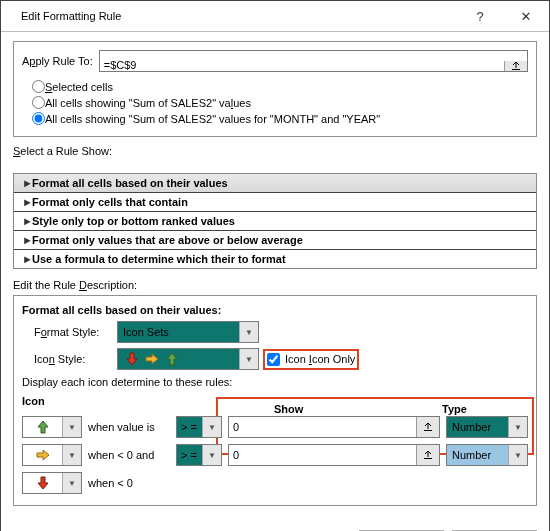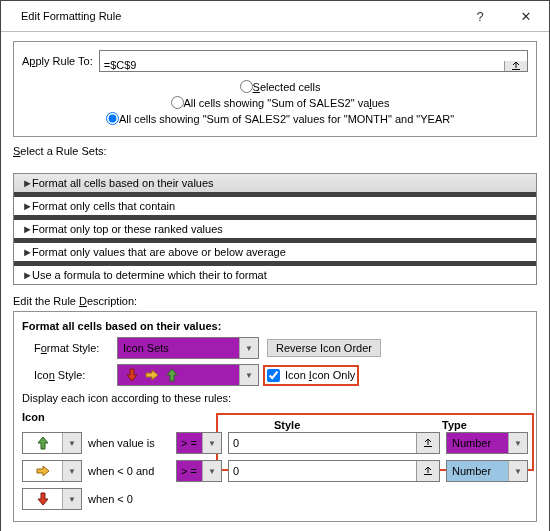--- a/index.html
+++ b/index.html
@@ -57,45 +57,45 @@
     flex:1;display:flex;border:1px solid #7a7a7a;height:20px;align-items:flex-end;
   }
   .formulabox input{
     flex:1;border:none;padding:0 4px;font-family:inherit;font-size:11px;outline:none;
   }
   .pickbtn{
     width:22px;border-left:1px solid #999;background:#e6e6e6;
     display:flex;align-items:center;justify-content:center;font-size:10px;
   }
 
-  .radiorow{display:flex;align-items:center;margin:3px 0 3px 10px;justify-content:center;}
+  .radiorow{display:flex;align-items:center;margin:3px 0 3px 10px;}
   .radiorow input{margin:0;}
 
   .sectiontitle{margin:2px 0 4px 0;}
 
-  .rulelist{border:1px solid #828282;margin:16px 0 10px 0;}
+  .rulelist{border:1px solid #828282;margin:16px 0 10px 0;font-weight:bold;}
   .rulelist .item{
     padding:3px 6px 3px 8px;
-    border-top:5px solid #404040;
+    border-top:1px solid #404040;
   }
   .rulelist .item:first-child{border-top:none;}
   .rulelist .item.sel{
     background:linear-gradient(#e9e9e9,#d9d9d9);
     border:1px solid #8b8b8b;
     margin:-1px;
   }
   .rulelist .chev{display:inline-block;width:10px;color:#333;}
 
   .bold{font-weight:700;}
 
   .row{display:flex;align-items:center;gap:8px;margin:5px 0;}
   .lbl{min-width:75px;padding-left:12px;}
 
   .combo{
-    display:flex;align-items:center;border:1px solid #7a7a7a;background:#a21caf;
+    display:flex;align-items:center;border:1px solid #7a7a7a;background:#0f766e;
     height:20px;min-width:120px;
   }
   .combo .txt{flex:1;padding:0 5px;}
   .combo .dd{
     width:18px;height:100%;border-left:1px solid #aaa;background:#e6e6e6;
     display:flex;align-items:center;justify-content:center;font-size:8px;color:#555;
   }
   .iconcombo{min-width:120px;justify-content:flex-start;}
   .iconcombo svg{margin:0 2px;}
 
@@ -166,46 +166,45 @@
         <input type="radio" name="scope" style="">
         <span><span>All cells showing "Sum of SALES2" va</span><span class="u">l</span><span>ues</span></span>
       </label>
       <label class="radiorow">
         <input type="radio" name="scope" checked="" style="">
         <span>All cells showing "Sum of SALES2" values for "MONTH" and "YEAR"</span>
       </label>
     </fieldset>
 
     <div class="sectiontitle">
-      <span class="u">S</span><span>elect a Rule Sets:</span>
+      <span class="u">S</span><span>elect a Rule Show:</span>
     </div>
     <div class="rulelist">
       <div class="item sel"><span class="chev">►</span><span>Format all cells based on their values</span></div>
       <div class="item"><span class="chev">►</span><span>Format only cells that contain</span></div>
-      <div class="item"><span class="chev">►</span><span>Format only top or these ranked values</span></div>
+      <div class="item"><span class="chev">►</span><span>Style only top or bottom ranked values</span></div>
       <div class="item"><span class="chev">►</span><span>Format only values that are above or below average</span></div>
       <div class="item"><span class="chev">►</span><span>Use a formula to determine which their to format</span></div>
     </div>
 
     <div class="sectiontitle">
       <span>Edit the Rule </span><span class="u">D</span><span>escription:</span>
     </div>
 
     <fieldset>
       <div class="bold">Format all cells based on their values:</div>
 
       <div class="row">
         <span class="lbl">
           <span>F</span><span class="u">o</span><span>rmat Style:</span>
         </span>
         <div class="combo" style="min-width:140px">
           <span class="txt">Icon Sets</span>
           <span class="dd">▼</span>
         </div>
-        <button class="btn" style="padding:2px 8px">Reverse Icon Order</button>
       </div>
 
       <div class="row">
         <span class="lbl">
           <span>Ico</span><span class="u">n</span><span> Style:</span>
         </span>
         <div class="combo iconcombo" style="min-width:140px">
           <span class="txt" style="display:flex;gap:2px;align-items:center">
             <svg width="14" height="14" viewBox="0 0 14 14">
                 <path d="M7 13 L2 7 L5 7 L5 1 L9 1 L9 7 L12 7 Z" fill="#d83a22" stroke="#7a1a0f"></path>
@@ -220,31 +219,31 @@
           <span class="dd">▼</span>
         </div>
         <span class="highlight">
           <label class="cb">
             <input type="checkbox" checked="" style="">
             <span><span>Icon </span><span class="u">I</span><span>con Only</span></span>
           </label>
         </span>
       </div>
 
-      <div style="margin:6px 0 4px 0">Display each icon according to these rules:</div>
+      <div style="margin:6px 0 4px 0">Display each icon determine to these rules:</div>
 
       <div class="rulesgrid">
         <div class="gridrow">
           <div class="col-icon hdr">Icon</div>
           <div style="width:44px"></div>
           <div style="flex:1;display:flex;gap:6px">
             <div class="highlight2" style="flex:1;padding:4px 6px 4px 6px;margin:-6px -6px -52px 0">
               <div class="gridrow" style="margin-top:0">
                 <div style="width:44px"></div>
-                <div class="hdr" style="flex:1">Style</div>
+                <div class="hdr" style="flex:1">Show</div>
                 <div class="hdr" style="width:84px">Type</div>
               </div>
             </div>
           </div>
         </div>
 
         <div class="gridrow">
           <div class="iconprev">
             <span class="ic">
                 <svg width="14" height="14" viewBox="0 0 14 14">

